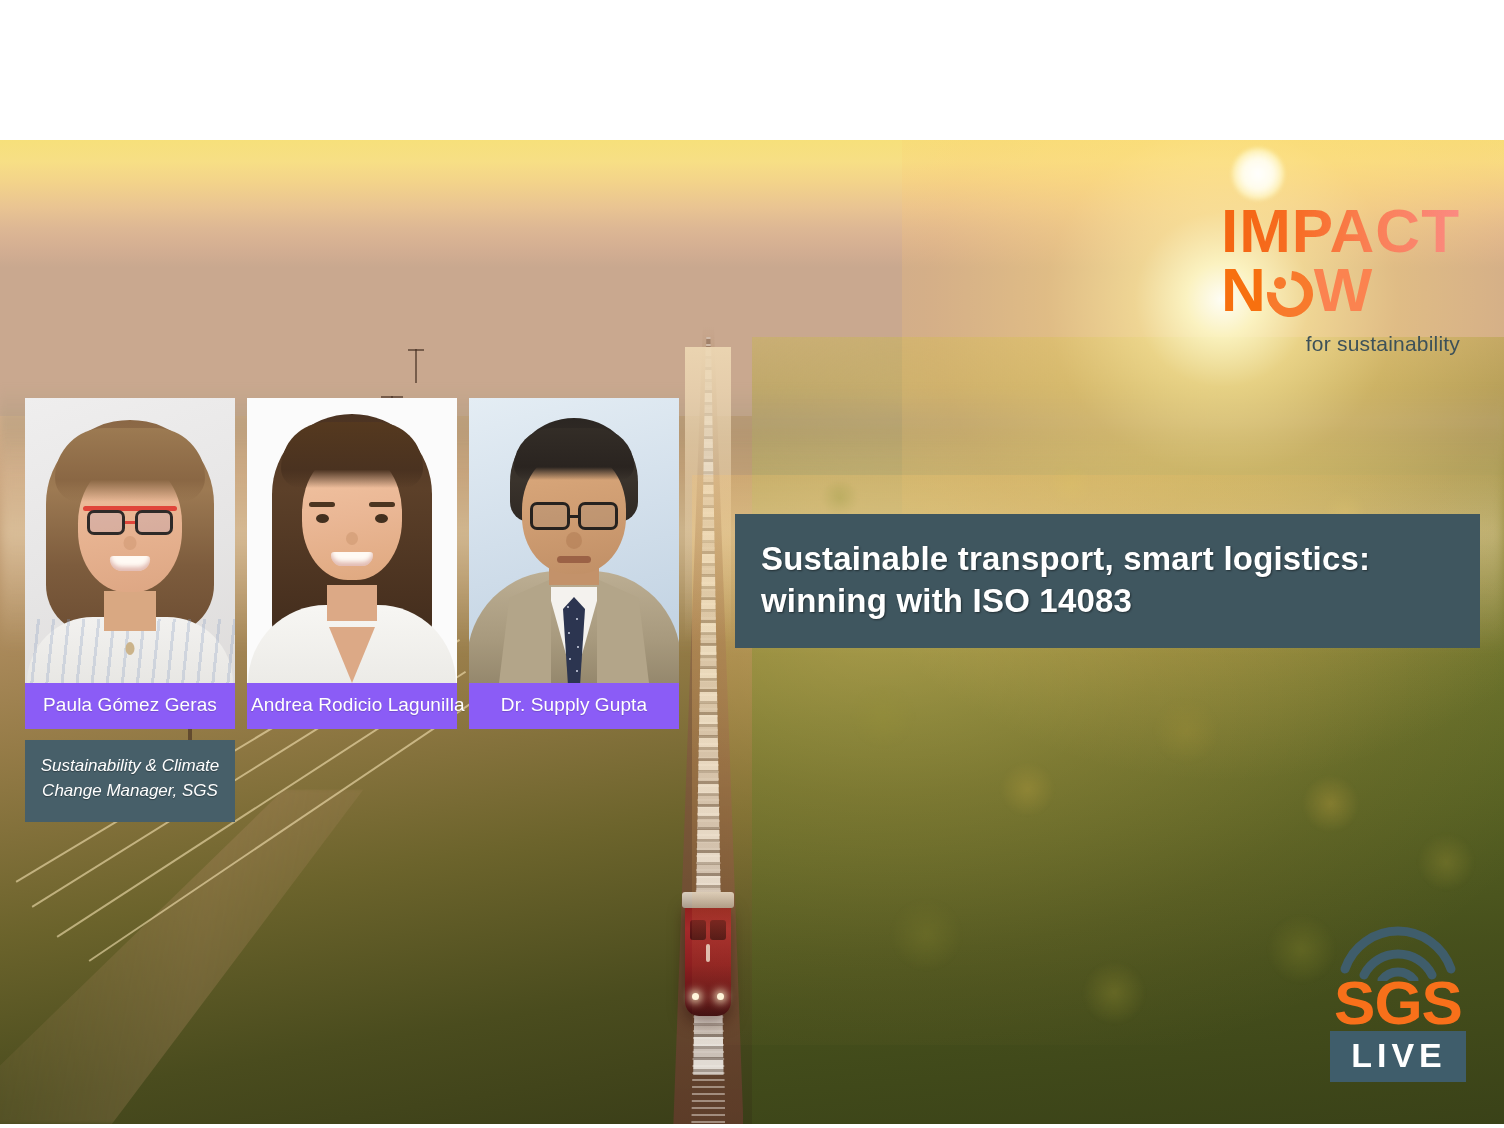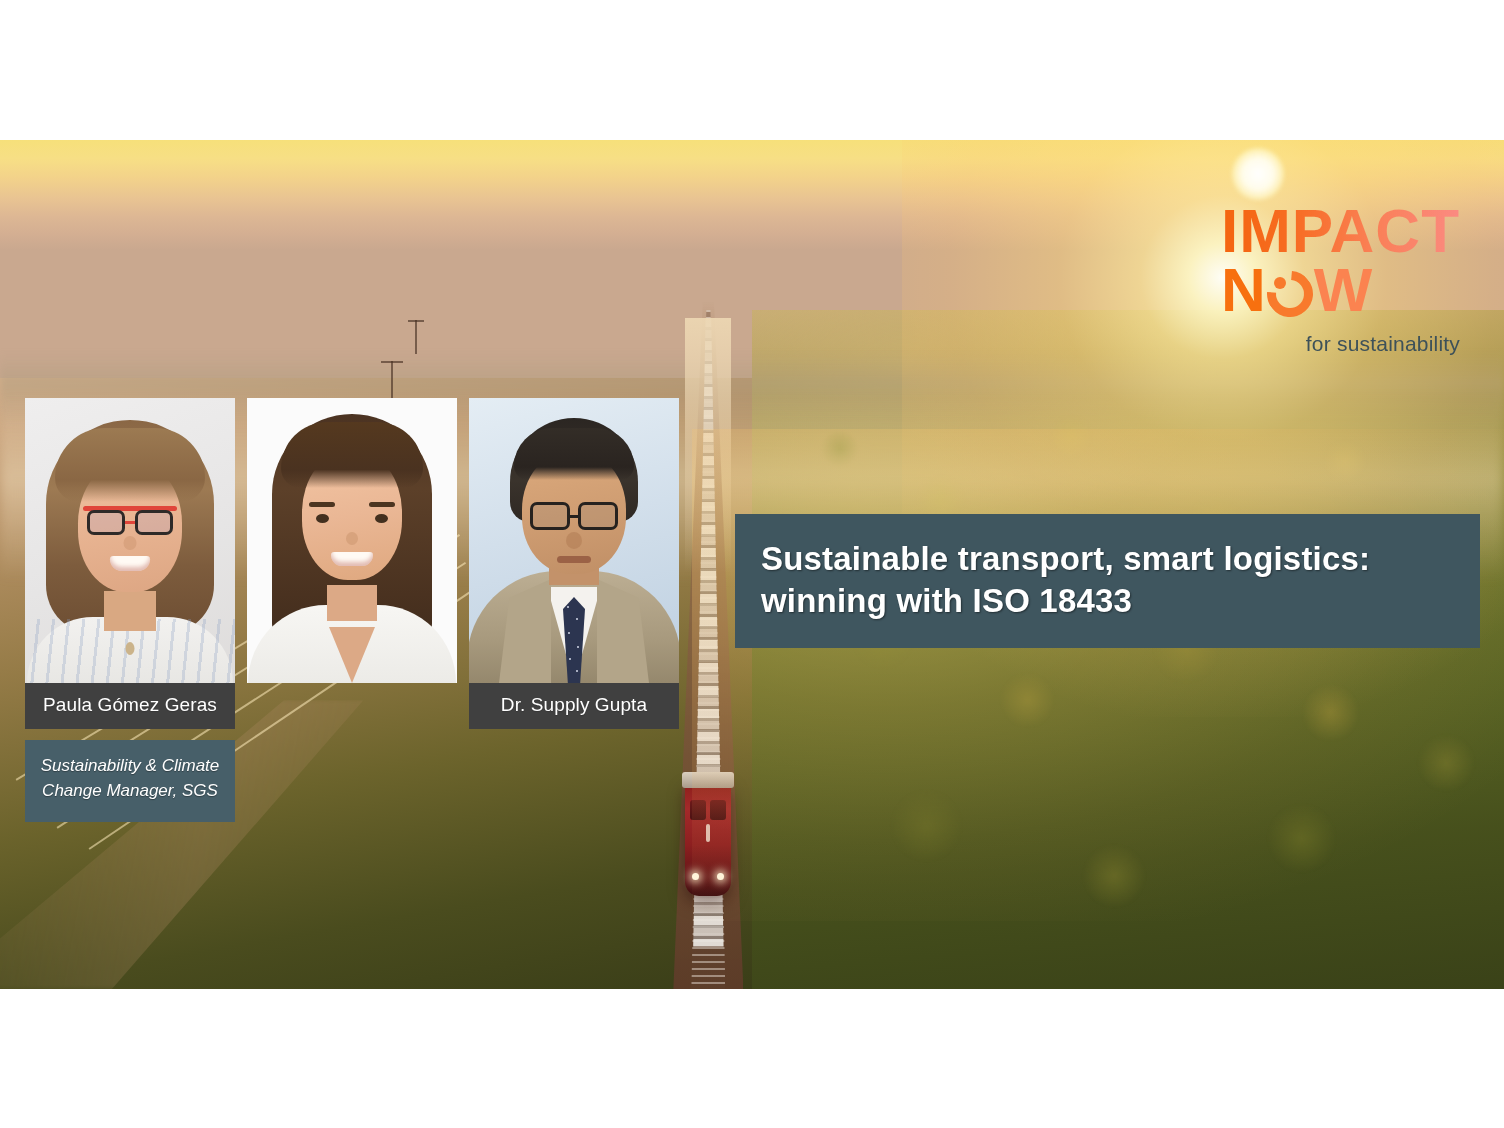--- a/index.html
+++ b/index.html
@@ -8,21 +8,21 @@
     width: 1504px; height: 1128px;
     background: #ffffff;
     font-family: "Liberation Sans", sans-serif;
     overflow: hidden;
   }
 
   
   #slide {
     position: absolute;
     left: 0; top: 140px;
-    width: 1504px; height: 849px;
+    width: 1504px; height: 984px;
     overflow: hidden;
     background: #c9a26a;
   }
 
   
   .bg-layer { position: absolute; inset: 0; }
 
   
   .bg-sky {
     background:
@@ -310,21 +310,21 @@
     gap: 12px;
     align-items: flex-start;
   }
   .speaker { width: 210px; }
   .portrait {
     width: 210px; height: 285px;
     position: relative; overflow: hidden;
     background: #e9e9ea;
   }
   .name-bar {
-    background: #404040;
+    background: #8b5cf6;
     color: #ffffff;
     text-align: center;
     font-size: 19px;
     padding: 11px 4px 13px 4px;
     letter-spacing: 0.1px;
     text-shadow: 0 1px 1px rgba(0,0,0,0.18);
     white-space: nowrap;
   }
   .role-box {
     margin-top: 11px;
@@ -498,21 +498,21 @@
       <span class="logo-o">
         <span class="logo-o-ring"></span>
         <span class="logo-o-dot"></span>
       </span>
       <span class="logo-now-letter w">W</span>
     </div>
     <div id="logo-tagline">for sustainability</div>
   </div>
 
   <div id="title-banner">
-    <div id="title-text">Sustainable transport, smart logistics: winning with ISO 18433</div>
+    <div id="title-text">Sustainable transport, smart logistics: winning with ISO 14083</div>
   </div>
 
   <div id="speakers">
 
     <div class="speaker s1">
       <div class="portrait">
         <div class="p-bg"></div>
         <div class="p-hair-back"></div>
         <div class="p-shoulders"></div>
         <div class="stripes"></div>
@@ -542,20 +542,21 @@
         <div class="p-neck"></div>
         <div class="p-face"></div>
         <div class="p-hair-front"></div>
         <div class="p-brow l"></div>
           <div class="p-brow r"></div>
         <div class="p-eye l"></div>
           <div class="p-eye r"></div>
         <div class="p-nose"></div>
         <div class="p-mouth"></div>
       </div>
+      <div class="name-bar">Andrea Rodicio Lagunilla</div>
     </div>
 
     <div class="speaker s3">
       <div class="portrait">
         <div class="p-bg"></div>
         <div class="p-hair-back"></div>
         <div class="p-shoulders"></div>
         <div class="shirt"></div>
         <div class="tie"></div>
         <div class="lapel-l"></div>
@@ -569,14 +570,23 @@
             <span class="lens"></span>
         </div>
         <div class="p-nose"></div>
         <div class="p-mouth"></div>
       </div>
       <div class="name-bar">Dr. Supply Gupta</div>
     </div>
 
   </div>
 
+  <div id="sgs-live">
+    <svg id="sgs-arcs" width="122" height="56" viewBox="0 0 122 56">
+      <path d="M8 44 A56 56 0 0 1 114 44" fill="none" stroke="#3f5d6b" stroke-width="9" stroke-linecap="round"></path>
+      <path d="M27 50 A38 38 0 0 1 95 50" fill="none" stroke="#3f5d6b" stroke-width="9" stroke-linecap="round"></path>
+      <path d="M45 55 A20 20 0 0 1 77 55" fill="none" stroke="#3f5d6b" stroke-width="9" stroke-linecap="round"></path>
+    </svg>
+    <div id="sgs-word">SGS</div>
+    <div id="sgs-live-bar">LIVE</div>
+  </div>
 
 </div>
 
 </body></html>

